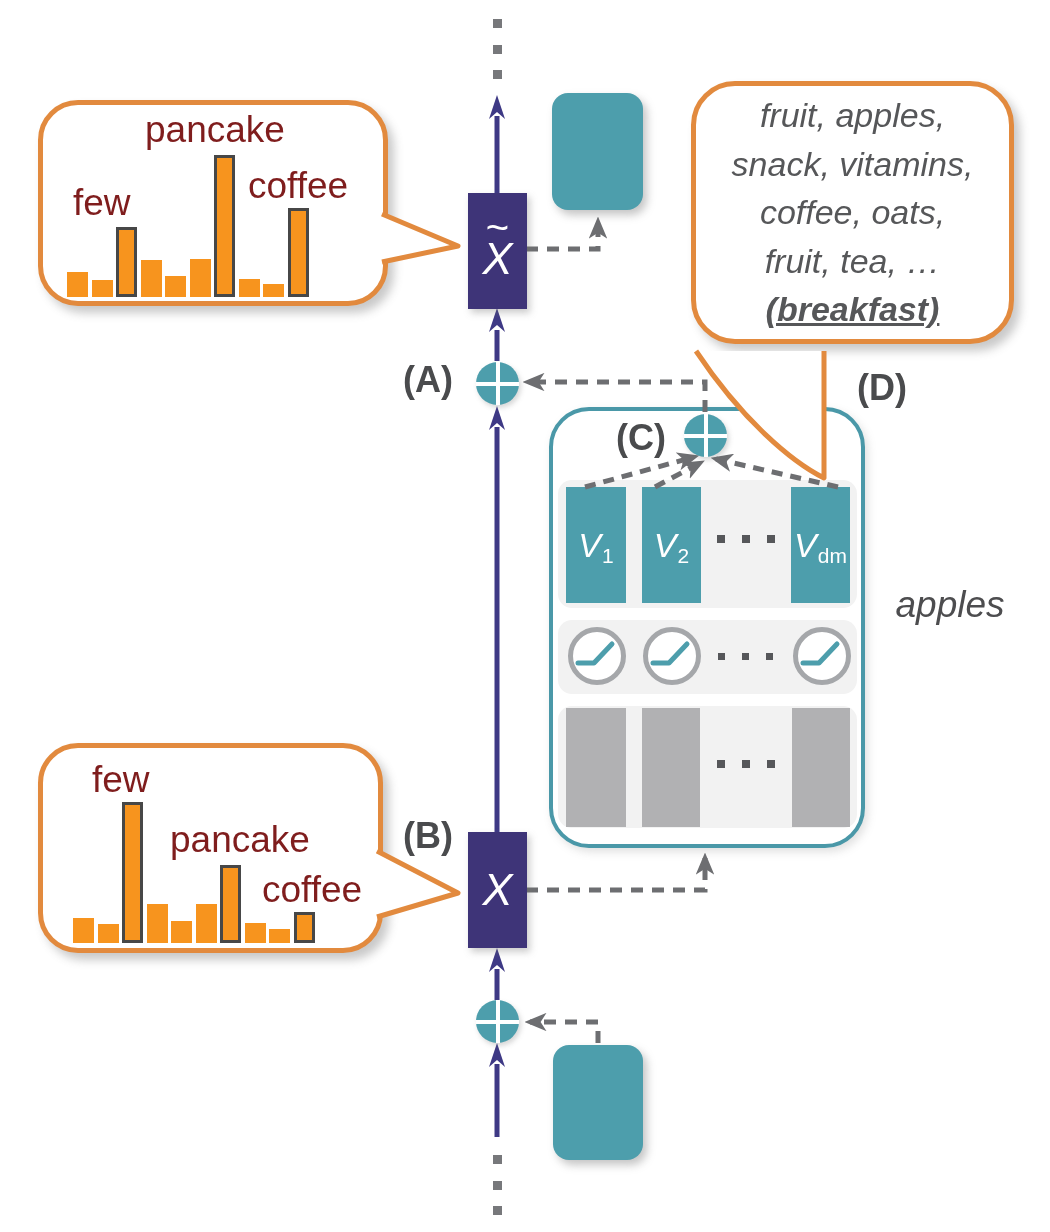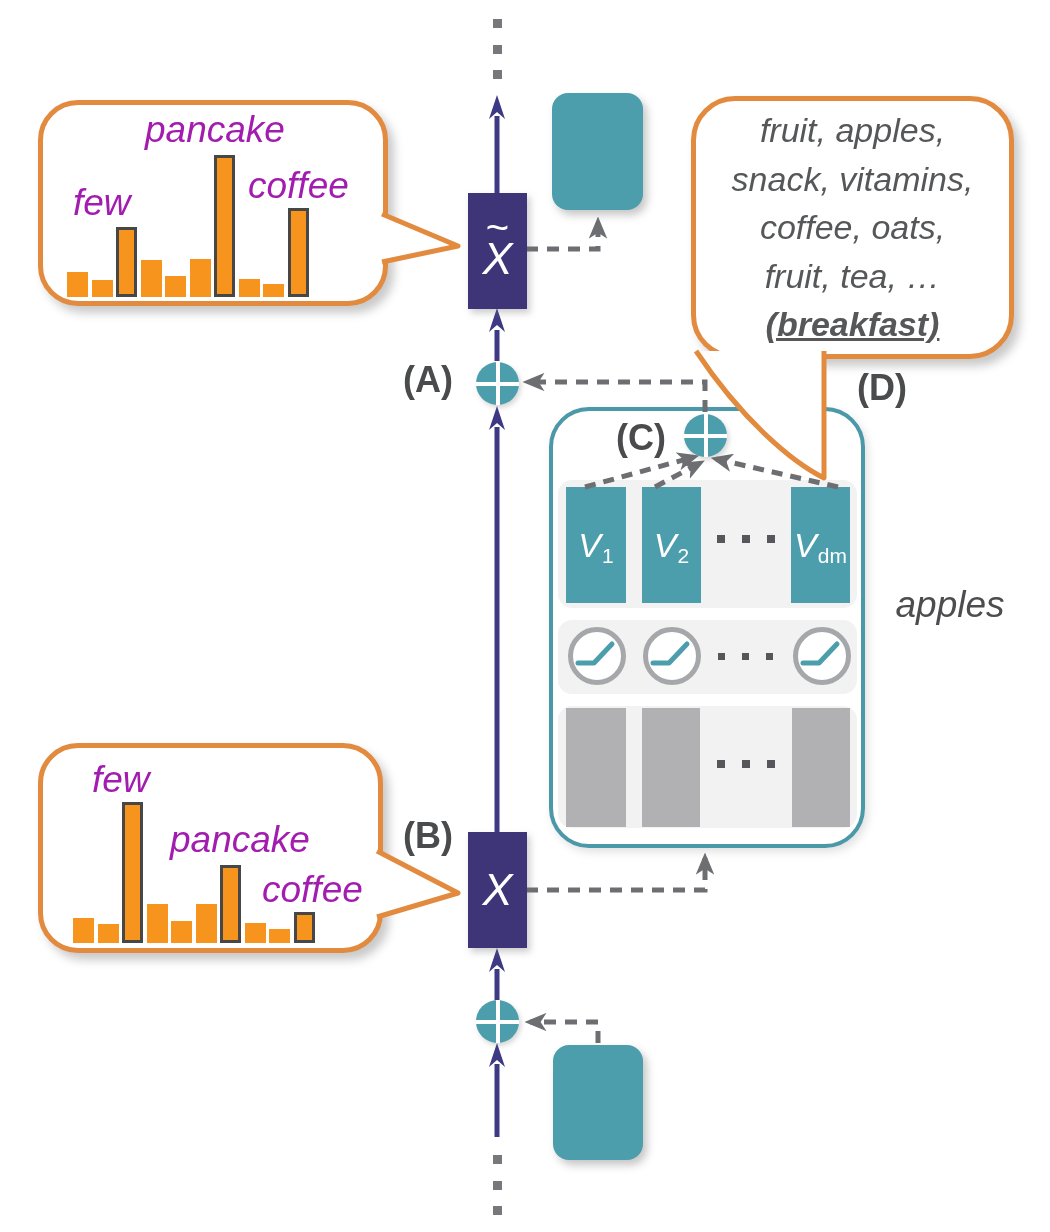--- a/index.html
+++ b/index.html
@@ -61,22 +61,22 @@
     position:absolute;left:870px;top:578px;width:160px;z-index:3;
     text-align:center;font-style:italic;font-size:37px;line-height:53px;color:#4D4D4F;
   }
   
   .bubble{
     position:absolute;background:#fff;border:5px solid #E28A3E;border-radius:40px;
     box-sizing:border-box;box-shadow:6px 7px 10px rgba(90,90,90,.33);z-index:4;
   }
   #bub-out{left:38px;top:100px;width:350px;height:206px;}
   #bub-in{left:38px;top:743px;width:345px;height:210px;}
-  #bub-words{left:691px;top:96px;width:323px;height:263px;border-radius:44px;}
-  .bub-label{position:absolute;font-style:italic;font-size:37px;color:#a21caf;white-space:nowrap;text-align:center;}
+  #bub-words{left:691px;top:81px;width:323px;height:263px;border-radius:44px;}
+  .bub-label{position:absolute;font-size:37px;color:#7f1d1d;white-space:nowrap;text-align:center;}
   .bars{position:absolute;display:flex;align-items:flex-end;gap:3.5px;}
   #bars-out{left:24px;bottom:4px;} #bars-in{left:30px;bottom:5px;}
   .bar{width:21px;background:#F7941E;}
   .bar.outlined{border:3.5px solid #474747;box-sizing:border-box;}
   .words-text{
     position:absolute;left:0;right:0;top:0;bottom:0;
     display:flex;flex-direction:column;align-items:center;justify-content:center;
     font-style:italic;font-size:34px;line-height:48.5px;color:#565759;
   }
   .words-text .bold{font-weight:bold;text-decoration:underline;}

